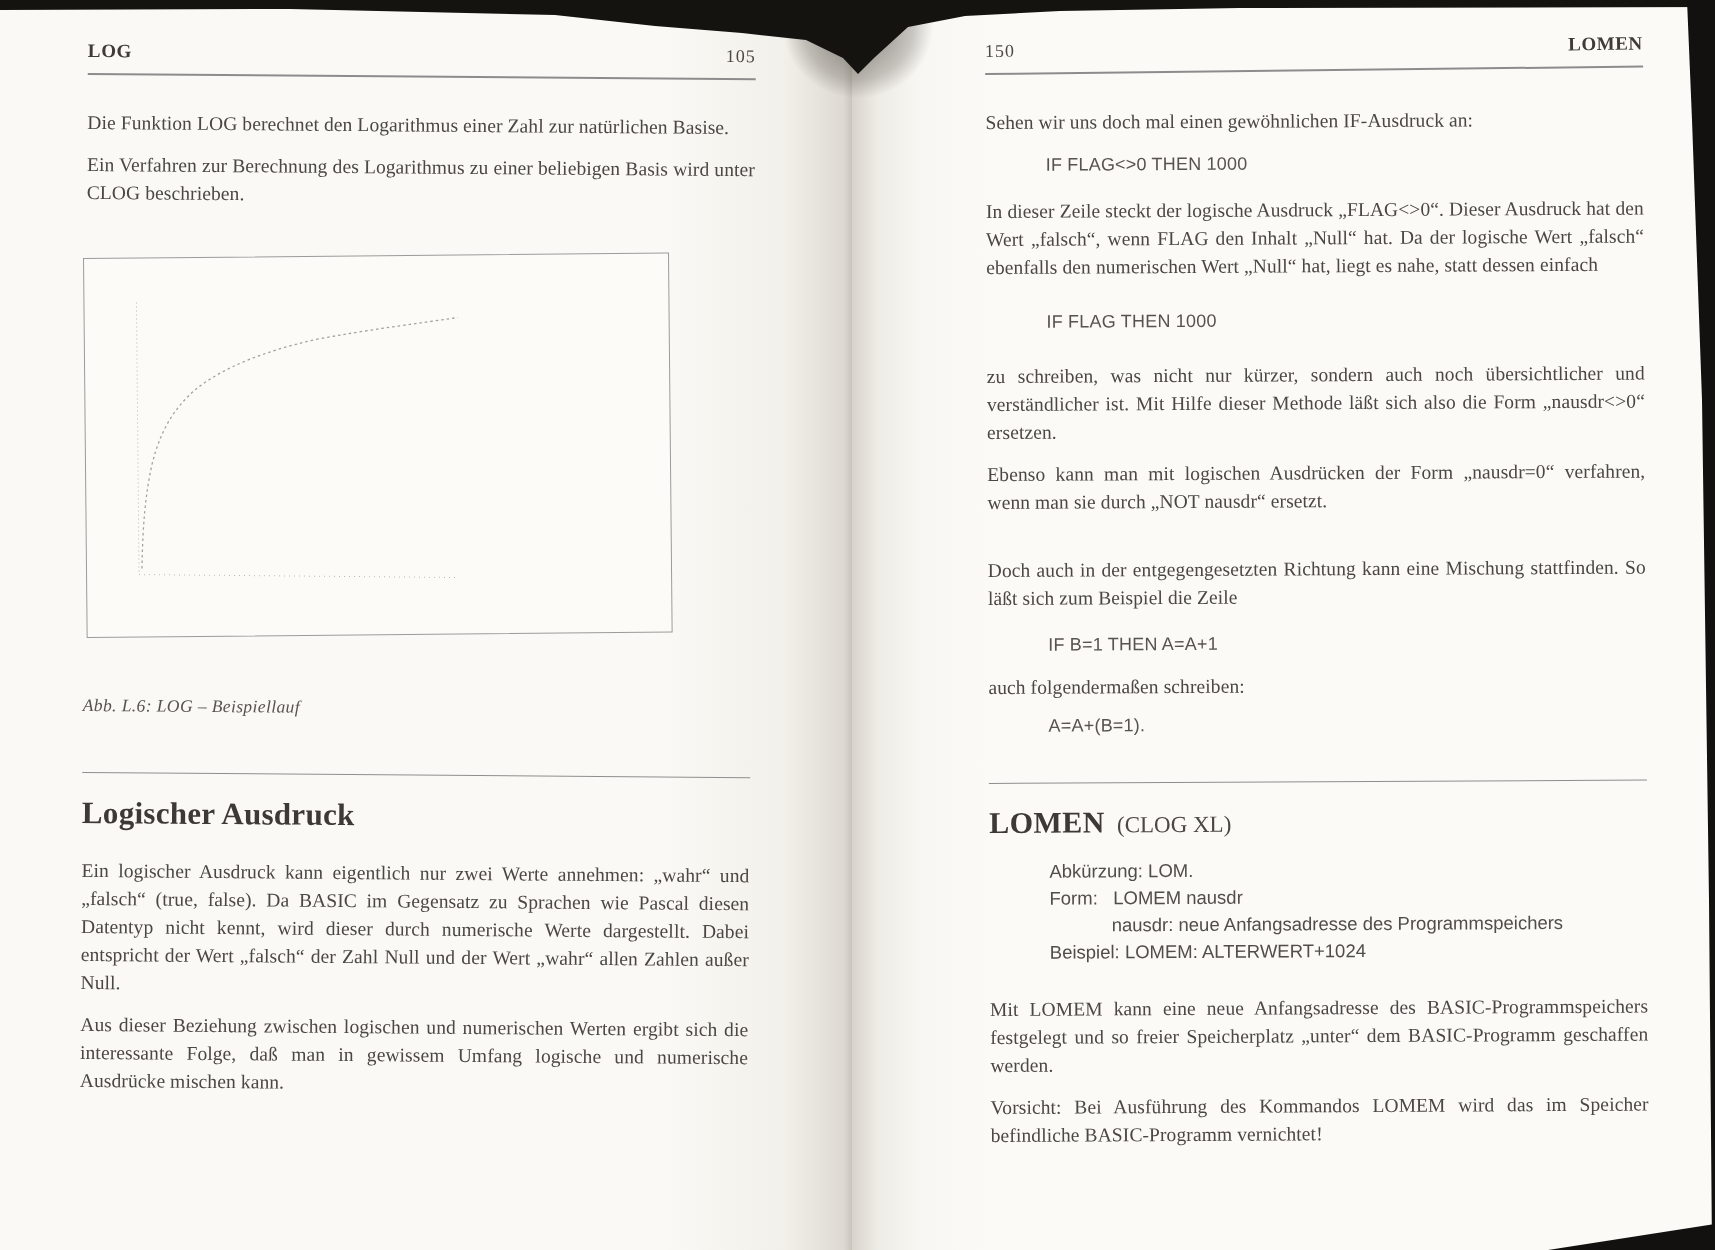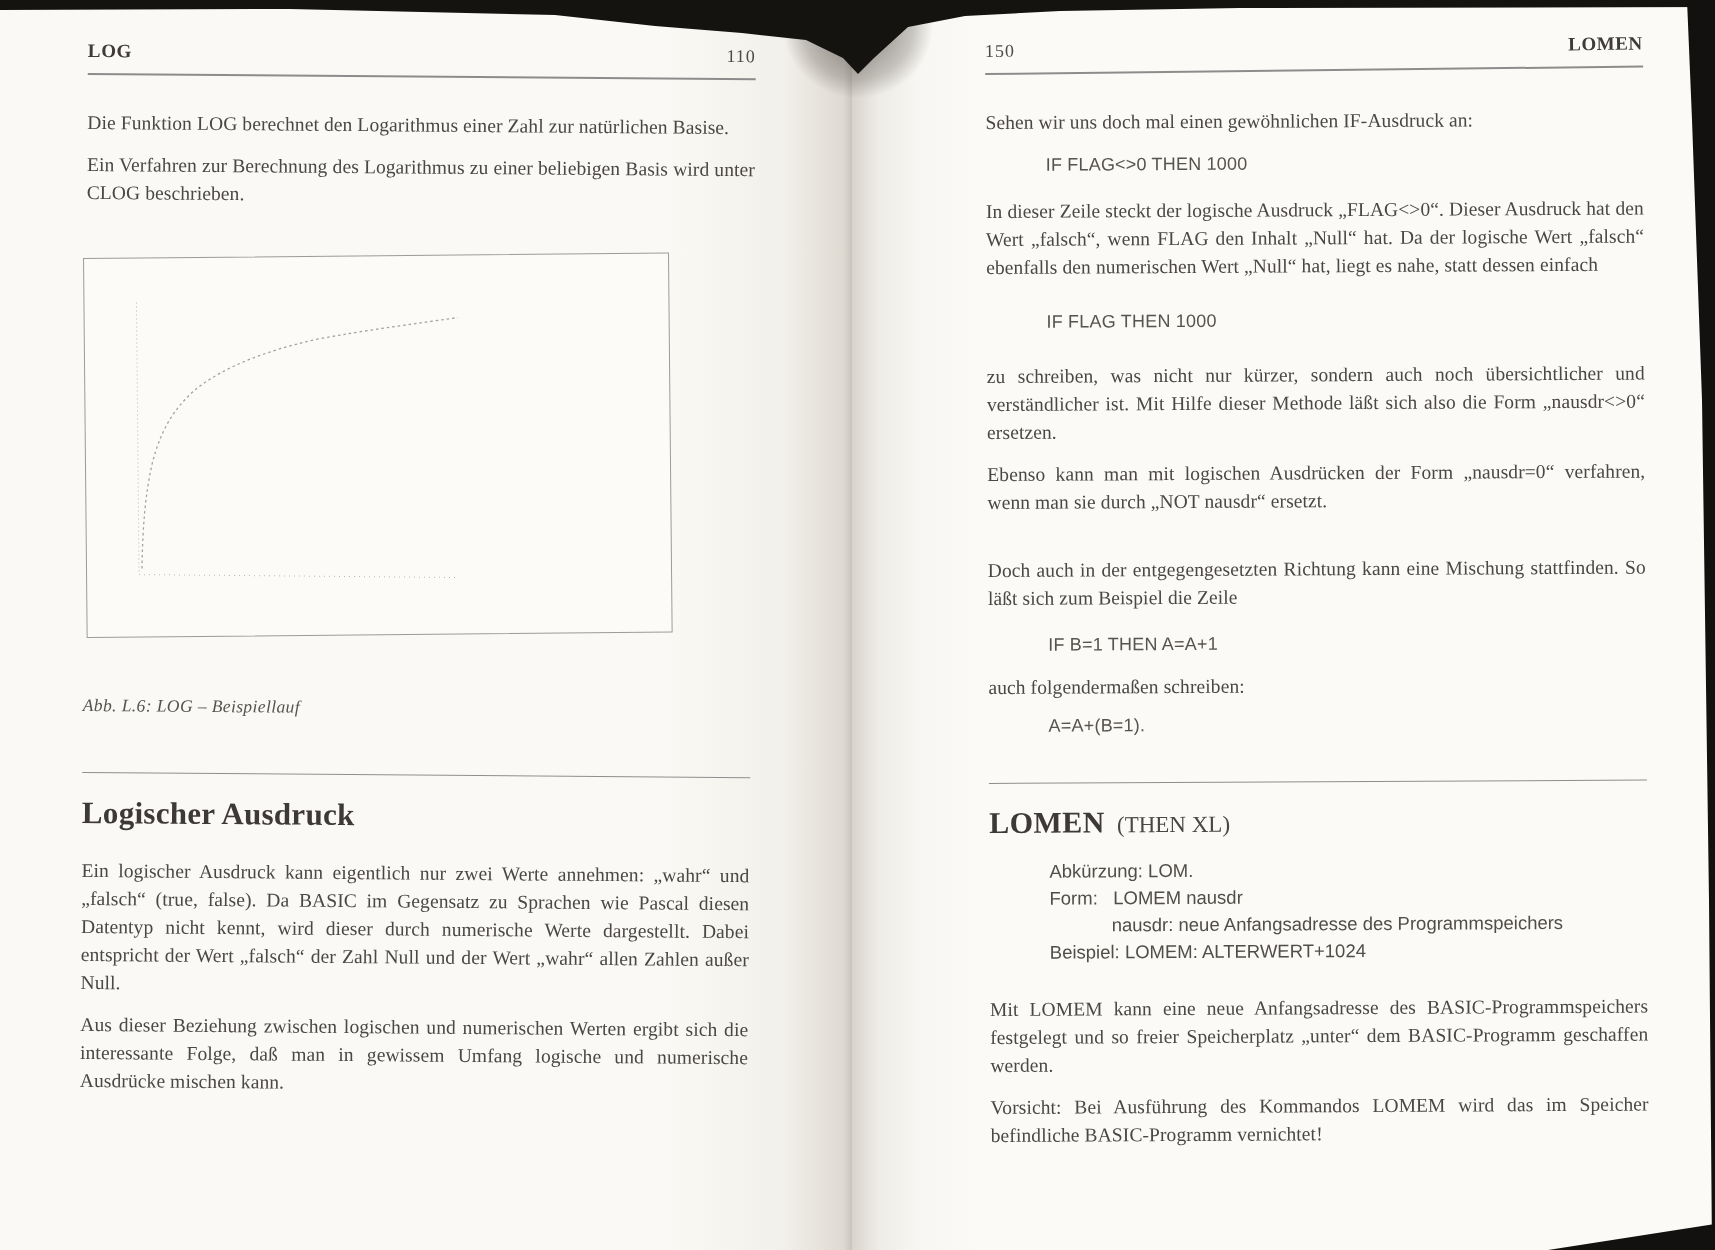--- a/index.html
+++ b/index.html
@@ -112,21 +112,21 @@
 </head>
 <body>
 
 <div class="scan">
 
   <div class="page page-left">
     <div class="content content-left">
 
       <div class="page-header">
         <span class="header-title">LOG</span>
-        <span class="header-page-number">110</span>
+        <span class="header-page-number">105</span>
       </div>
 
       <p class="body-text mt-34">Die Funktion LOG berechnet den Logarithmus einer Zahl zur natürlichen Basise.</p>
       <p class="body-text mt-14">Ein Verfahren zur Berechnung des Logarithmus zu einer beliebigen Basis wird unter CLOG beschrieben.</p>
 
       <div class="figure-box">
         <svg width="584" height="378" viewBox="0 0 584 378">
 
           <line x1="52" y1="44" x2="52" y2="316" stroke="#b8b6b2" stroke-width="1" stroke-dasharray="1 3"></line>
 
@@ -177,21 +177,21 @@
       <p class="code-line mt-22">IF B=1 THEN A=A+1</p>
 
       <p class="body-text no-justify mt-18">auch folgendermaßen schreiben:</p>
 
       <p class="code-line mt-14">A=A+(B=1).</p>
 
       <hr class="section-rule mt-46">
 
       <div class="lomen-heading-line">
         <span class="lomen-title">LOMEN</span>
-        <span class="lomen-qualifier">(THEN XL)</span>
+        <span class="lomen-qualifier">(CLOG XL)</span>
       </div>
 
       <p class="spec-line mt-18">Abkürzung: LOM.</p>
       <p class="spec-line">Form:   LOMEM nausdr</p>
       <p class="spec-line spec-sub">nausdr: neue Anfangsadresse des Programmspeichers</p>
       <p class="spec-line">Beispiel: LOMEM: ALTERWERT+1024</p>
 
       <p class="body-text mt-30">Mit LOMEM kann eine neue Anfangsadresse des BASIC-Programmspeichers festgelegt und so freier Speicherplatz „unter“ dem BASIC-Programm geschaffen werden.</p>
 
       <p class="body-text mt-14">Vorsicht: Bei Ausführung des Kommandos LOMEM wird das im Speicher befindliche BASIC-Programm vernichtet!</p>

